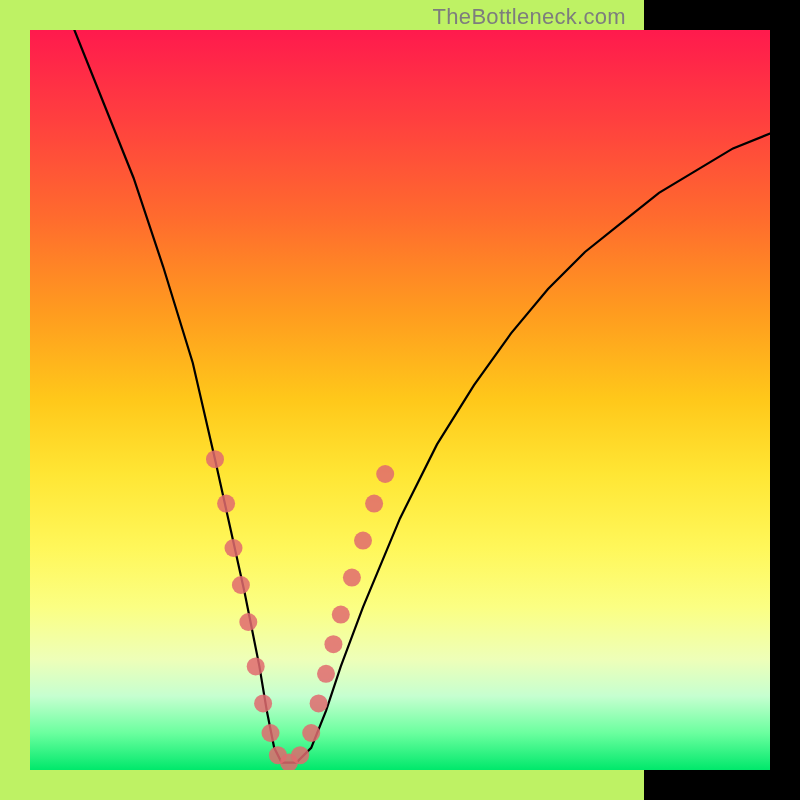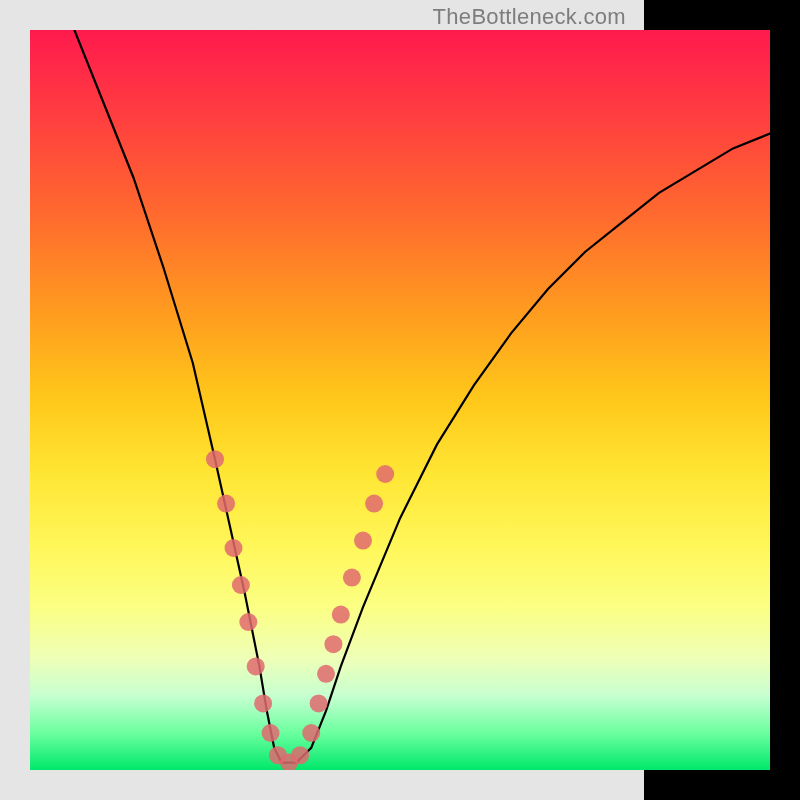--- a/index.html
+++ b/index.html
@@ -10,21 +10,21 @@
     background: #000;
     overflow: hidden;
     font-family: Arial, Helvetica, sans-serif;
   }
   .frame {
     position: absolute;
     top: 0;
     left: 0;
     width: 644px;
     height: 800px;
-    background: #e5e5e5;
+    background: #bef264;
   }
   .plot {
     position: absolute;
     top: 30px;
     left: 30px;
     width: 740px;
     height: 740px;
     background: linear-gradient(to bottom,
       #ff1a4d 0%,
       #ff3f3f 12%,

